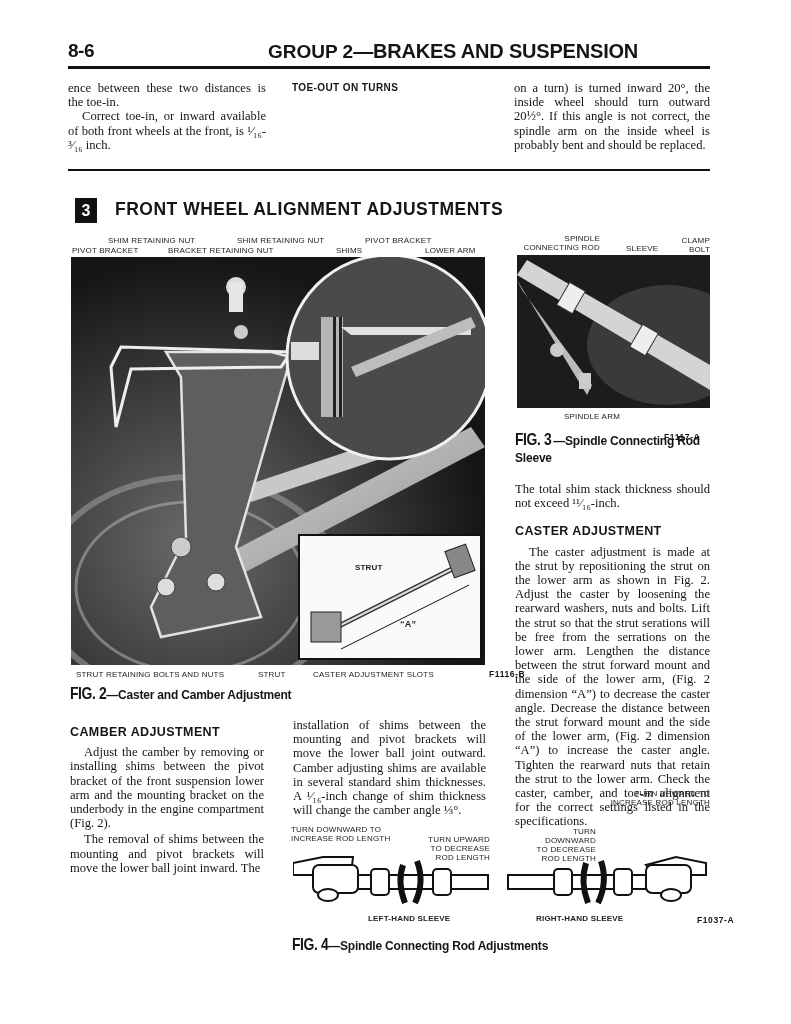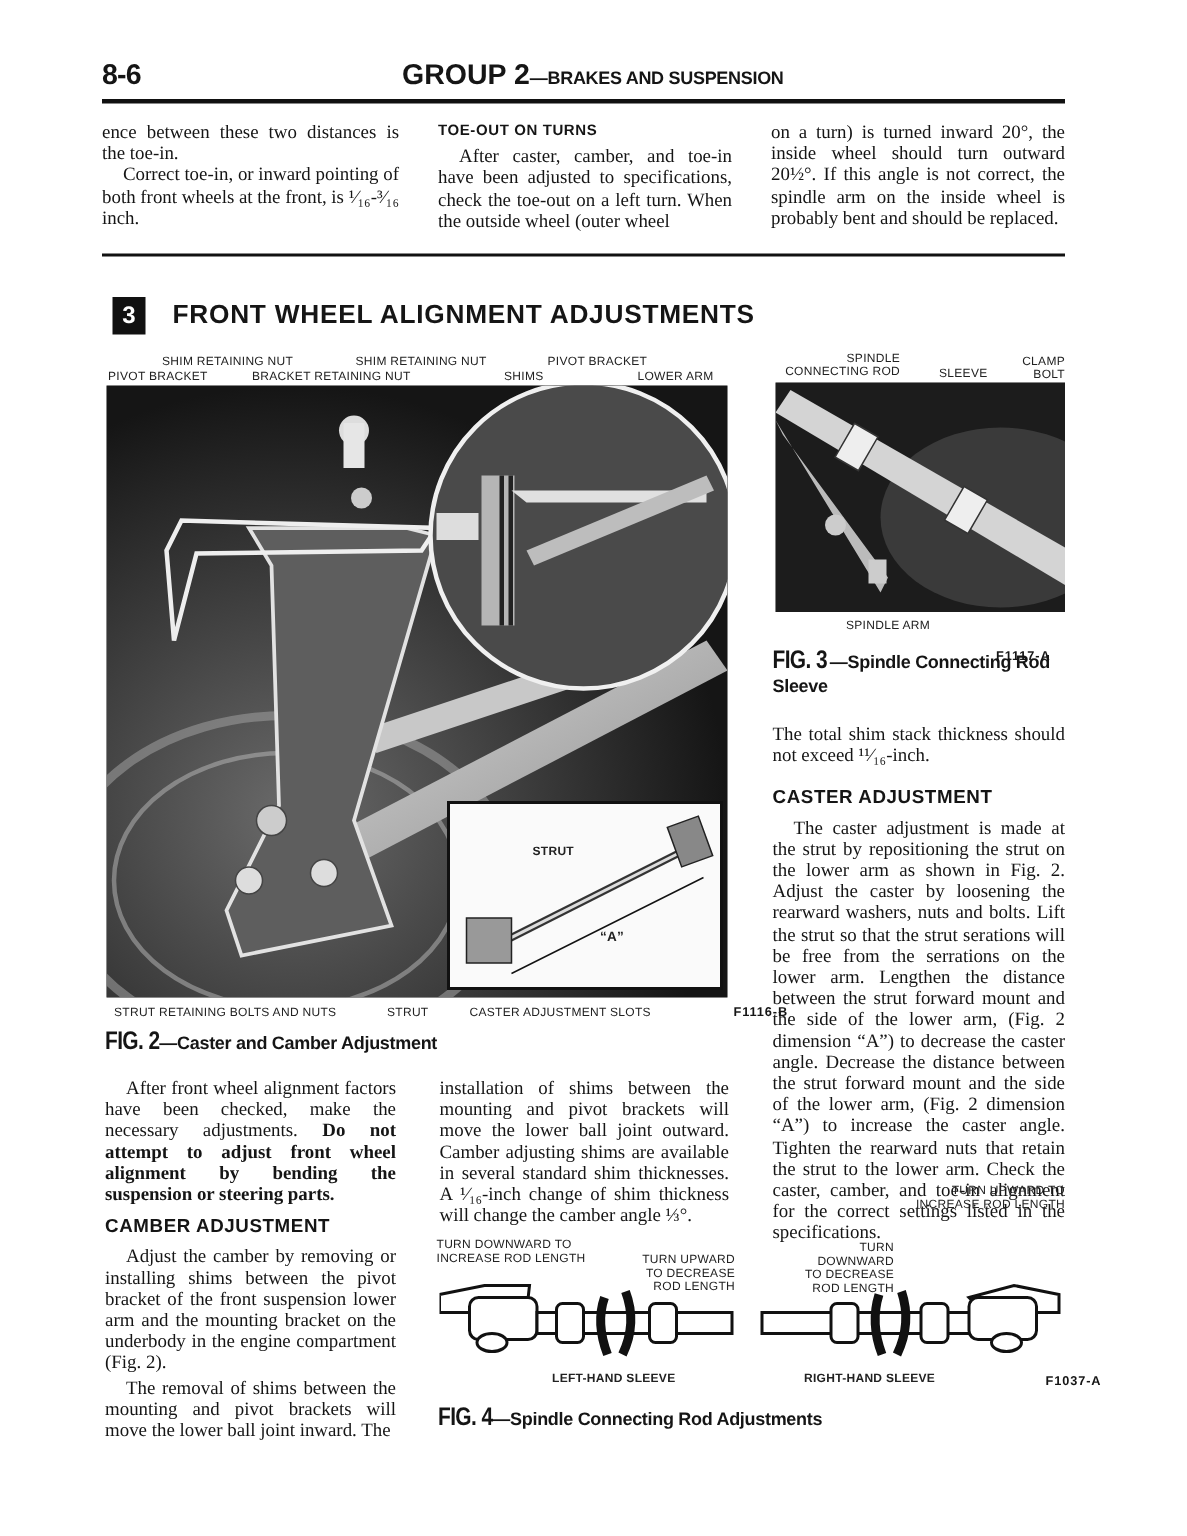--- a/index.html
+++ b/index.html
@@ -1,20 +1,20 @@
 <!DOCTYPE html>
 <html><head>
 <meta charset="utf-8">
 <style>
   html,body{margin:0;padding:0;background:#fff;}
   body{width:791px;height:1024px;position:relative;overflow:hidden;font-family:"Liberation Serif","DejaVu Serif",serif;color:#151515;}
   .abs{position:absolute;}
   .hdr-num{left:68px;top:40px;font-family:"Liberation Sans","DejaVu Sans",sans-serif;font-weight:bold;font-size:19px;letter-spacing:-0.5px;}
   .hdr-title{left:268px;top:40px;font-family:"Liberation Sans","DejaVu Sans",sans-serif;font-weight:bold;font-size:19px;white-space:nowrap;}
-  .hdr-title .sub{font-size:12px;letter-spacing:-0.2px;}
+  .hdr-title .sub{font-size:20px;letter-spacing:-0.2px;}
   .rule{left:68px;height:3px;background:#111;width:642px;}
   .body-text{font-size:12.6px;line-height:14.2px;text-align:justify;}
   .body-text p{margin:0;}
   .body-text p.ind{text-indent:14px;}
   .body-text .b{font-weight:bold;}
   .sans-head{font-family:"Liberation Sans","DejaVu Sans",sans-serif;font-weight:bold;letter-spacing:0.4px;}
   .col-head-small{font-size:10px;margin-bottom:2px;}
   .sec-head{font-size:12.5px;margin:0;}
   .sec-badge{left:75px;top:198px;width:22px;height:25px;background:#111;color:#fff;font-family:"Liberation Sans","DejaVu Sans",sans-serif;font-weight:bold;font-size:16px;text-align:center;line-height:25px;}
   .sec-title{left:115px;top:199px;font-family:"Liberation Sans","DejaVu Sans",sans-serif;font-weight:bold;font-size:17.5px;letter-spacing:0.5px;white-space:nowrap;}
@@ -30,25 +30,24 @@
 <body>
 
 <div class="abs hdr-num">8-6</div>
 <div class="abs hdr-title">
   <span>GROUP 2</span><span class="sub">—BRAKES AND SUSPENSION</span>
 </div>
 <div class="abs rule" style="top:66px;"></div>
 
 <div class="abs body-text" style="left:68px;top:81px;width:198px;">
   <p>ence between these two distances is the toe-in.</p>
-  <p class="ind">Correct toe-in, or inward pointing of both front wheels at the front, is ¹⁄₁₆-³⁄₁₆ inch.</p>
+  <p class="ind">Correct toe-in, or inward available of both front wheels at the front, is ¹⁄₁₆-³⁄₁₆ inch.</p>
 </div>
 <div class="abs body-text" style="left:292px;top:81px;width:196px;">
   <div class="sans-head col-head-small">TOE-OUT ON TURNS</div>
-  <p class="ind">After caster, camber, and toe-in have been adjusted to specifications, check the toe-out on a left turn. When the outside wheel (outer wheel</p>
 </div>
 <div class="abs body-text" style="left:514px;top:81px;width:196px;">
   <p>on a turn) is turned inward 20°, the inside wheel should turn outward 20½°. If this angle is not correct, the spindle arm on the inside wheel is probably bent and should be replaced.</p>
 </div>
 <div class="abs rule" style="top:169px;height:2px;"></div>
 
 <div class="abs sec-badge">3</div>
 <div class="abs sec-title">FRONT WHEEL ALIGNMENT ADJUSTMENTS</div>
 
 <div class="abs lbl" style="left:108px;top:236px;">SHIM RETAINING NUT</div>
@@ -141,21 +140,20 @@
   <span class="fn">FIG. 3</span><span class="ft" style="margin-left:-6px;">—Spindle Connecting Rod Sleeve</span>
 </div>
 
 <div class="abs body-text" style="left:515px;top:482px;width:195px;">
   <p>The total shim stack thickness should not exceed ¹¹⁄₁₆-inch.</p>
   <div class="sans-head sec-head" style="margin-top:14px;margin-bottom:6px;">CASTER ADJUSTMENT</div>
   <p class="ind">The caster adjustment is made at the strut by repositioning the strut on the lower arm as shown in Fig. 2. Adjust the caster by loosening the rearward washers, nuts and bolts. Lift the strut so that the strut serations will be free from the serrations on the lower arm. Lengthen the distance between the strut forward mount and the side of the lower arm, (Fig. 2 dimension “A”) to decrease the caster angle. Decrease the distance between the strut forward mount and the side of the lower arm, (Fig. 2 dimension “A”) to increase the caster angle. Tighten the rearward nuts that retain the strut to the lower arm. Check the caster, camber, and toe-in alignment for the correct settings listed in the specifications.</p>
 </div>
 
 <div class="abs body-text" style="left:70px;top:718px;width:194px;">
-  <p class="ind"><span>After front wheel alignment factors have been checked, make the necessary adjustments. </span><span class="b">Do not attempt to adjust front wheel alignment by bending the suspension or steering parts.</span></p>
   <div class="sans-head sec-head" style="margin-top:7px;margin-bottom:6px;">CAMBER ADJUSTMENT</div>
   <p class="ind">Adjust the camber by removing or installing shims between the pivot bracket of the front suspension lower arm and the mounting bracket on the underbody in the engine compartment (Fig. 2).</p>
   <p class="ind" style="margin-top:2px;">The removal of shims between the mounting and pivot brackets will move the lower ball joint inward. The</p>
 </div>
 
 <div class="abs body-text" style="left:293px;top:718px;width:193px;">
   <p>installation of shims between the mounting and pivot brackets will move the lower ball joint outward. Camber adjusting shims are available in several standard shim thicknesses. A ¹⁄₁₆-inch change of shim thickness will change the camber angle ⅓°.</p>
 </div>
 
 <div class="abs lbl" style="left:291px;top:825px;">

